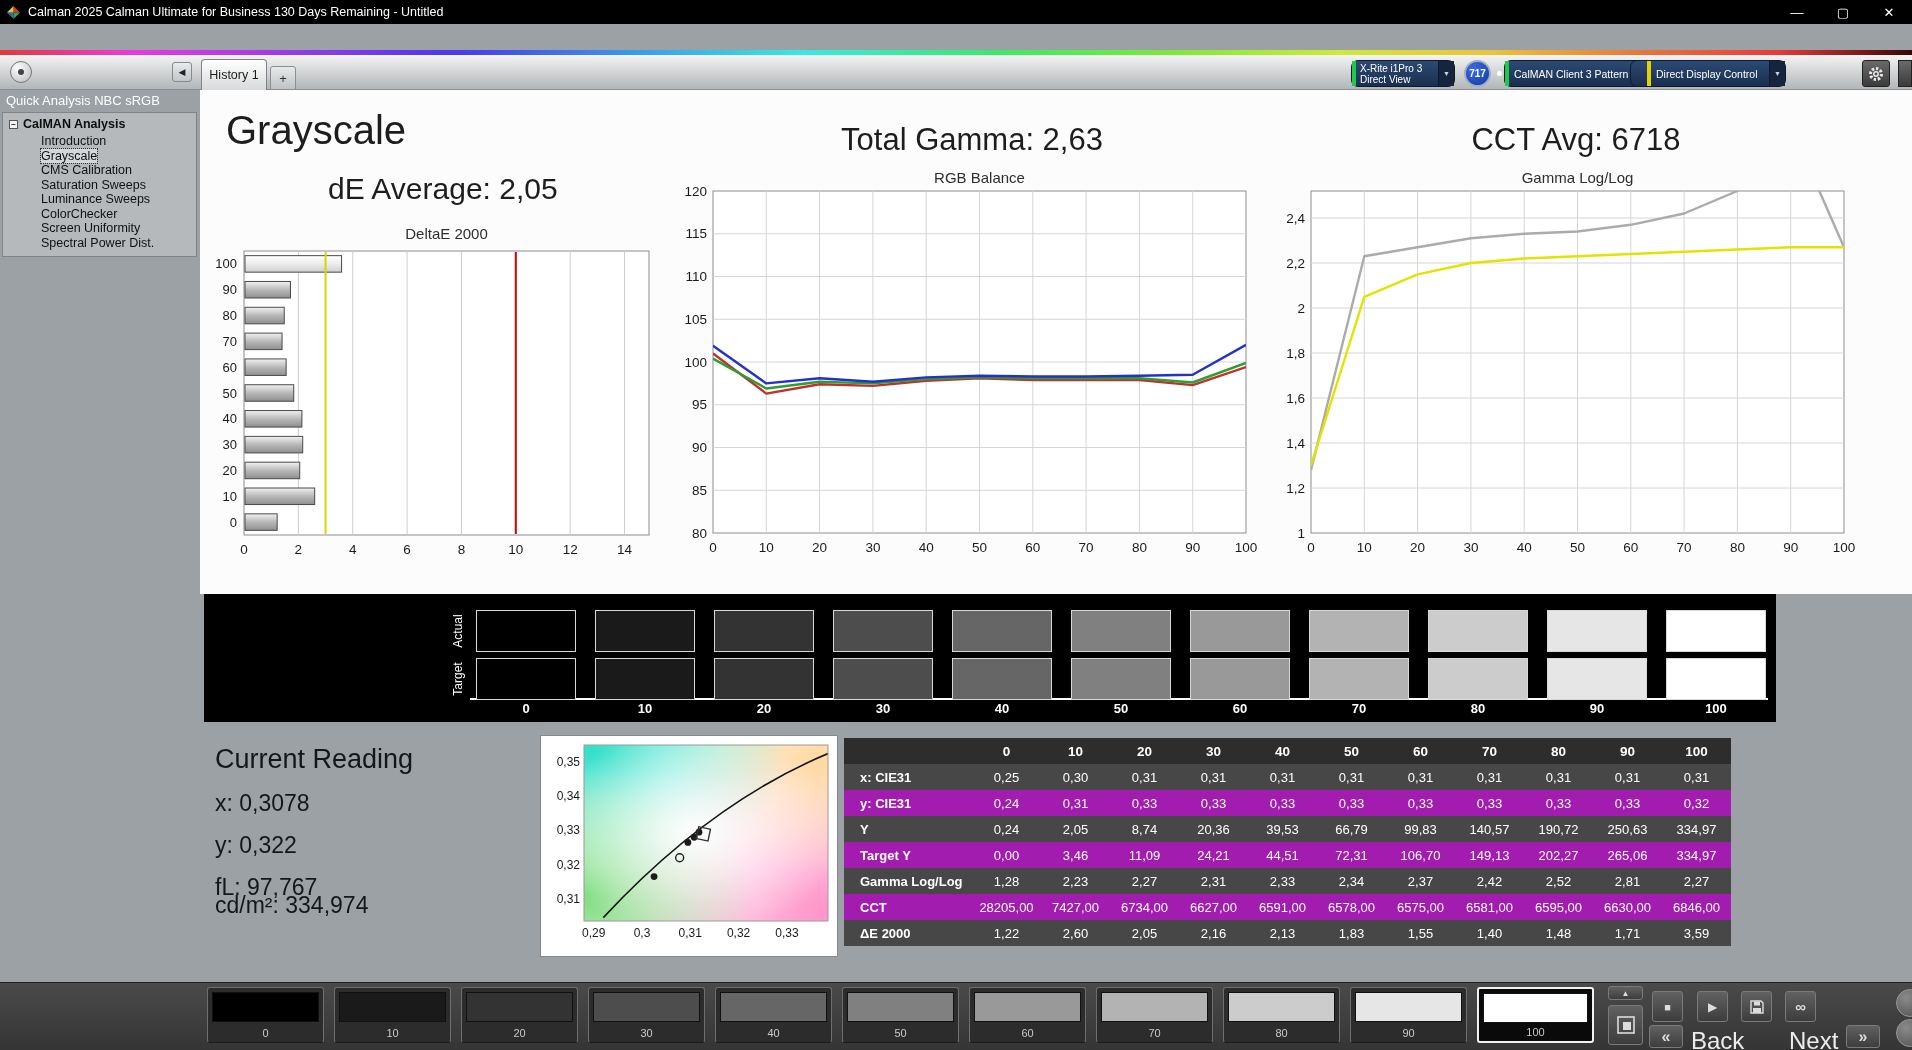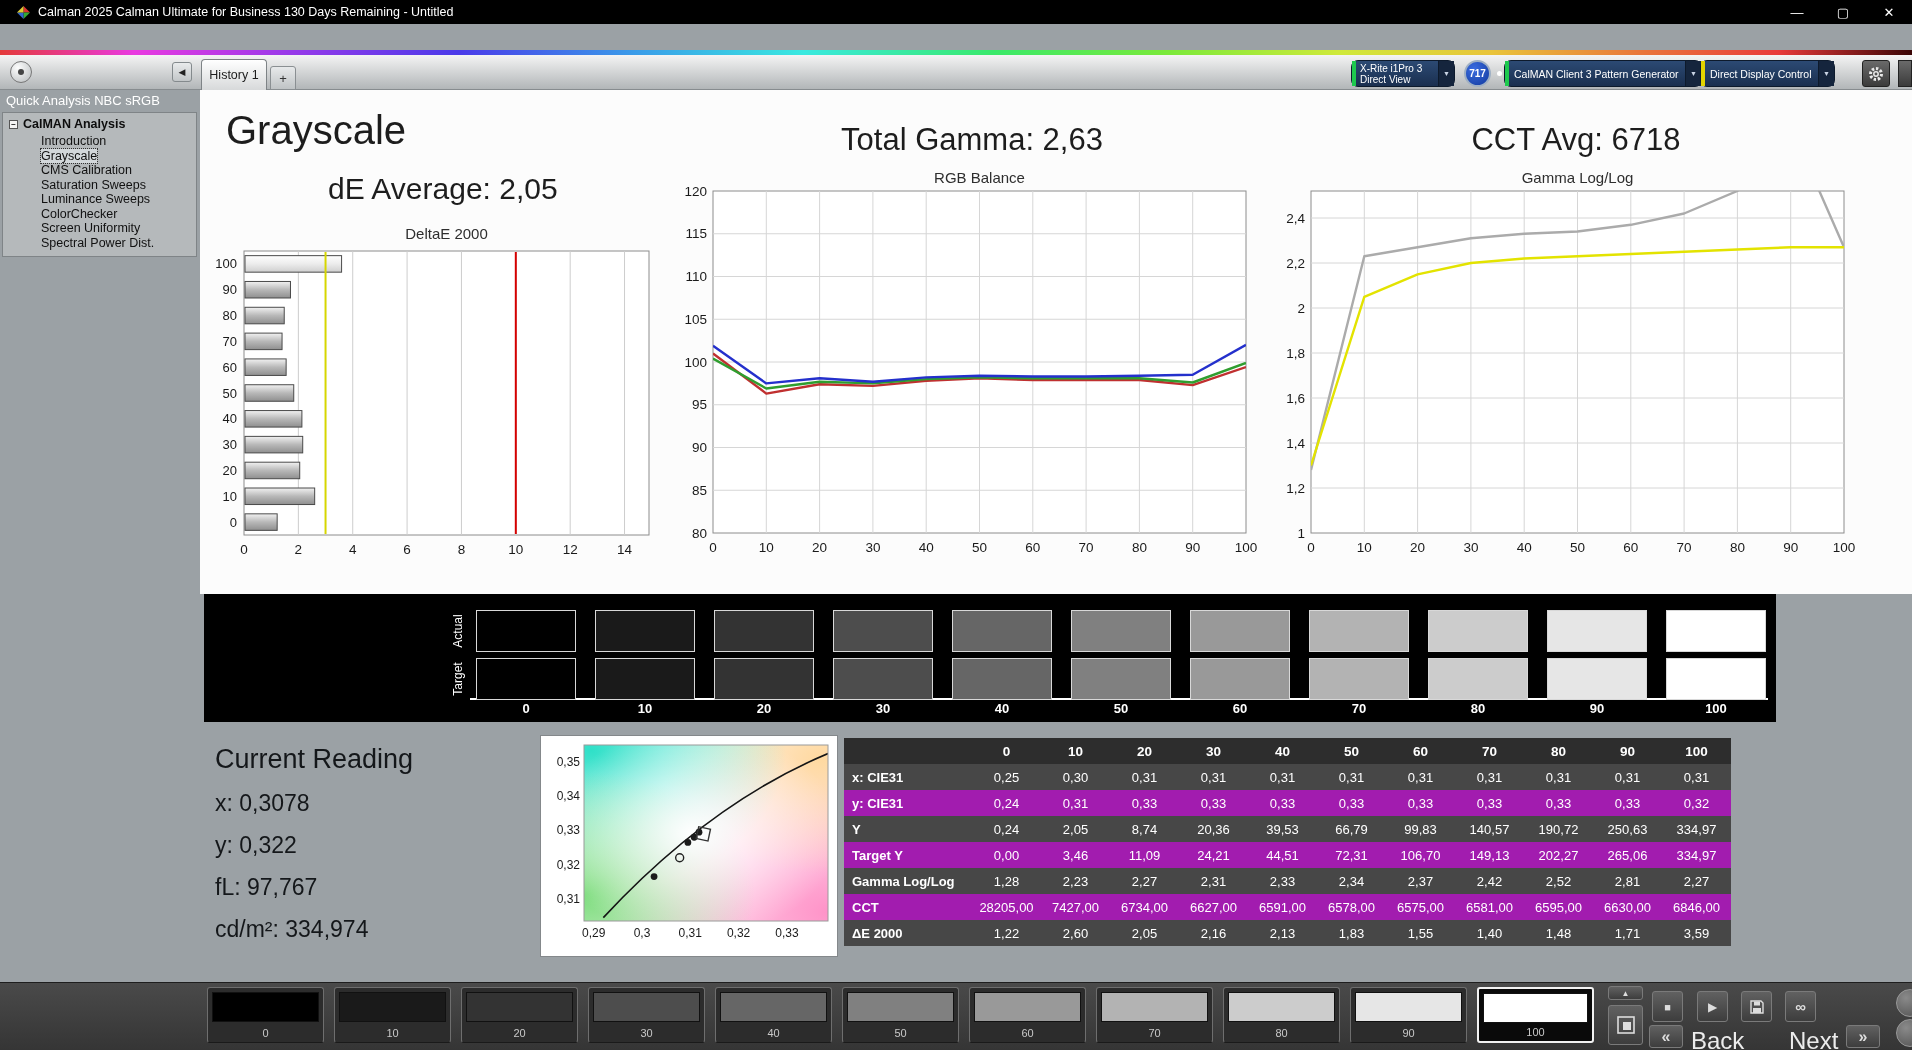--- a/index.html
+++ b/index.html
@@ -1,20 +1,20 @@
 <!DOCTYPE html>
 <html><head>
 <meta charset="utf-8">
 <style>
   *{box-sizing:border-box;margin:0;padding:0;}
   body{background:#555;font-family:"Liberation Sans",sans-serif;}
   #app{position:relative;width:1912px;height:1050px;background:#9ba1a5;overflow:hidden;font-family:"Liberation Sans",sans-serif;}
 
   
-  .titlebar{position:absolute;left:0;top:0;width:1912px;height:24px;background:#000;display:flex;align-items:center;gap:7px;padding-left:16px;}
+  .titlebar{position:absolute;left:0;top:0;width:1912px;height:24px;background:#000;display:flex;align-items:center;gap:7px;padding-left:6px;}
   .title-text{color:#fff;font-size:12.5px;white-space:nowrap;}
   .win-controls{margin-left:auto;display:flex;height:100%;}
   .winbtn{width:46px;height:100%;display:flex;align-items:center;justify-content:center;color:#fff;font-size:13px;cursor:default;}
 
   
   .logobar{position:absolute;left:0;top:24px;width:1912px;height:26px;background:#000;}
   .calman-logo{position:absolute;left:15px;top:1px;width:152px;height:24px;background:linear-gradient(#5cb244,#37892c);border-radius:5px;display:flex;align-items:center;gap:6px;padding-left:8px;}
   .logo-text{color:#fff;font-size:16px;font-weight:bold;font-style:italic;letter-spacing:.5px;}
   .logo-arrow{margin-left:auto;width:22px;height:100%;background:linear-gradient(#a8352a,#79140c);border-radius:0 5px 5px 0;display:flex;align-items:center;justify-content:center;color:#fff;font-size:7px;}
   .rainbow{position:absolute;left:0;top:50px;width:1912px;height:5px;
@@ -63,29 +63,29 @@
   .rot{position:absolute;left:224px;width:60px;height:14px;font-size:12px;color:#fff;transform:rotate(-90deg);text-align:center;}
   .rot.actual{top:30px;}
   .rot.target{top:78px;}
   .swatch{position:absolute;width:100px;height:42px;border:1px solid #d8d8d8;}
   .swatch-num{position:absolute;top:107px;width:100px;text-align:center;color:#fff;font-weight:bold;font-size:13px;}
   .strip-line{position:absolute;left:266px;top:104px;width:1298px;height:2px;background:#fff;}
 
   
   .reading-title{position:absolute;left:215px;top:744px;font-size:27px;color:#14171a;}
   .rv{position:absolute;left:215px;font-size:23px;color:#14171a;}
-  #rv-x{top:790px;} #rv-y{top:832px;} #rv-fl{top:874px;} #rv-cd{top:916px;}
+  #rv-x{top:790px;} #rv-y{top:832px;} #rv-fl{top:874px;} #rv-cd{top:892px;}
 
   
   .cie-panel{position:absolute;left:540px;top:735px;width:298px;height:222px;background:#fff;border:1px solid #84888b;padding:3px;}
 
   
   #results-table{position:absolute;left:844px;top:738px;border-collapse:collapse;color:#fff;font-size:13px;}
   #results-table td{width:69px;height:26px;text-align:center;padding:0;}
-  #results-table td.rl{width:128px;text-align:left;padding-left:8px;font-weight:bold;}
+  #results-table td.rl{width:128px;text-align:left;padding-left:16px;font-weight:bold;}
   #results-table tr.hdr td{background:#2d2d2d;font-weight:bold;font-size:13.5px;}
   #results-table tr.od td{background:#474747;}
   #results-table tr.ev td{background:#a21caf;}
 
   
   .bottombar{position:absolute;left:0;top:982px;width:1912px;height:68px;background:linear-gradient(#4a4a4a,#353535);border-top:1px solid #1e1e1e;}
   .patch{position:absolute;top:4px;width:117px;height:56px;background:#2c2c2c;border:1px solid #6e6e6e;border-bottom-color:#1a1a1a;border-radius:3px;}
   .patch-swatch{position:absolute;left:4px;right:4px;top:4px;height:30px;border:1px solid #111;}
   .patch.selected{border:2px solid #f2f2f2;background:#0a0a0a;}
   .patch-label{position:absolute;left:0;right:0;bottom:3px;text-align:center;font-size:11px;color:#c9c9c9;}
@@ -145,21 +145,21 @@
     </span>
     <span class="hw-arrow">▼</span>
   </div>
   <div class="badge">717</div>
   <div class="meter-dot"></div>
   <div class="hw" style="left:1504px;width:198px;">
     <span class="stripe" style="background:#1ec94e;"></span>
     <span class="hw-single">CalMAN Client 3 Pattern Generator</span>
     <span class="hw-arrow">▼</span>
   </div>
-  <div class="hw" style="left:1700px;width:135px;">
+  <div class="hw" style="left:1630px;width:156px;padding-left:16px;">
     <span class="stripe" style="background:#e3d400;"></span>
     <span class="hw-single">Direct Display Control</span>
     <span class="hw-arrow">▼</span>
   </div>
   <div class="gearbtn">
     <svg width="18" height="18" viewBox="0 0 18 18">
       <circle cx="9" cy="9" r="5.5" fill="none" stroke="#e8e8e8" stroke-width="3" stroke-dasharray="2.4 1.8"></circle>
       <circle cx="9" cy="9" r="2.2" fill="none" stroke="#e8e8e8" stroke-width="1.5"></circle>
     </svg>
   </div>

